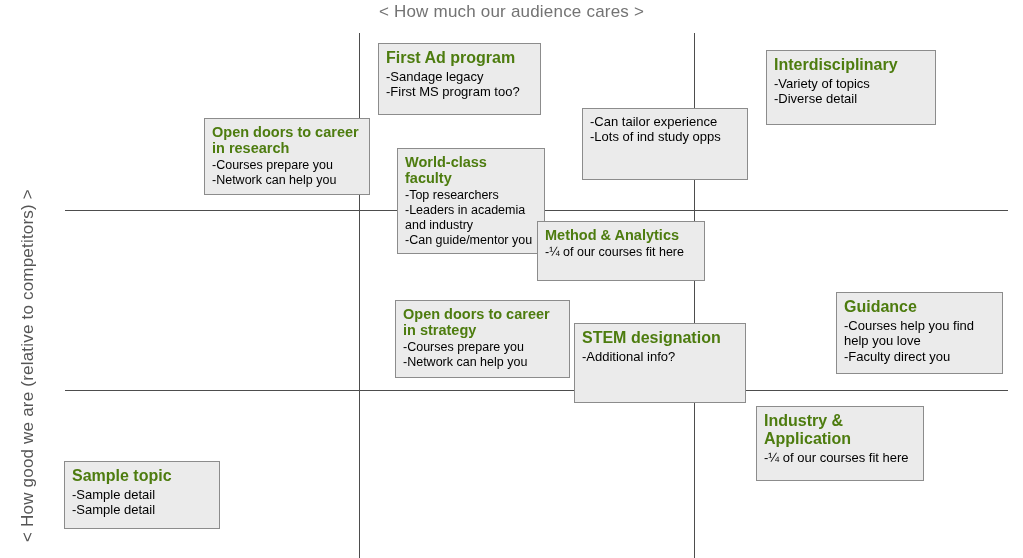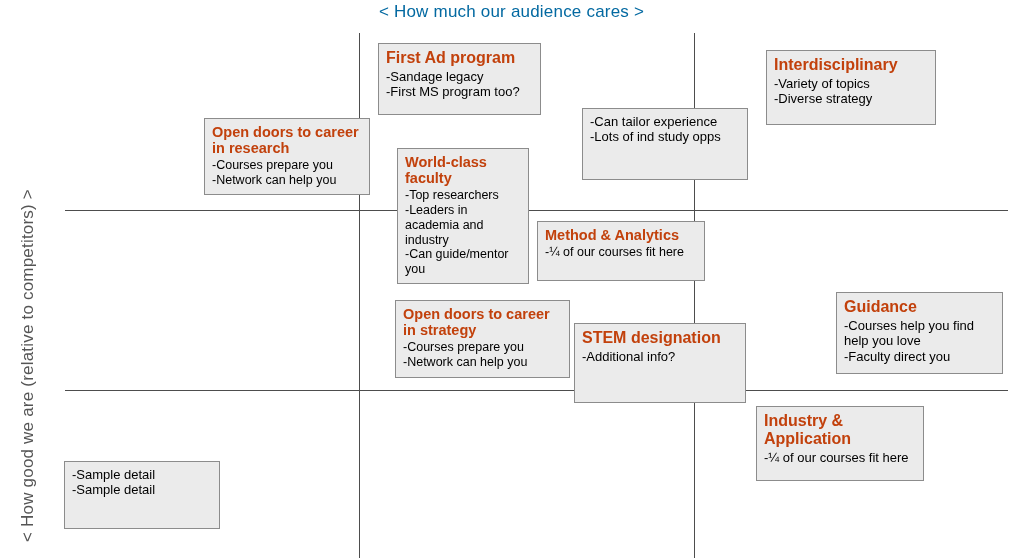--- a/index.html
+++ b/index.html
@@ -15,21 +15,21 @@
     font-family: "Liberation Sans", sans-serif;
     overflow: hidden;
   }
   .axis-top-label {
     position: absolute;
     top: 2px;
     left: 0;
     width: 1023px;
     text-align: center;
     font-size: 17px;
-    color: #0369a1;
+    color: #737373;
     letter-spacing: 0.2px;
   }
   .axis-left-label {
     position: absolute;
     font-size: 17px;
     color: #555555;
     white-space: nowrap;
     transform-origin: left top;
     transform: rotate(-90deg);
     left: 18px;
@@ -49,21 +49,21 @@
   .card {
     position: absolute;
     background: #ebebeb;
     border: 1px solid #8c8c8c;
     box-sizing: border-box;
     padding: 5px 7px 6px 7px;
   }
   .card .title {
     font-weight: bold;
     font-size: 14.5px;
-    color: #c2410c;
+    color: #4d7c0f;
     line-height: 1.12;
     margin-bottom: 2px;
   }
   .card .detail {
     font-size: 12.5px;
     color: #000000;
     line-height: 1.18;
   }
   .card.big .title {
     font-size: 16px;
@@ -90,32 +90,32 @@
 
   <div id="cards">
       <div class="card big" style="left: 378px; top: 43px; width: 163px; min-height: 72px;">
         <div class="title">First Ad program</div>
         <div class="detail">-Sandage legacy</div>
         <div class="detail">-First MS program too?</div>
       </div>
       <div class="card big" style="left: 766px; top: 50px; width: 170px; min-height: 75px;">
         <div class="title">Interdisciplinary</div>
         <div class="detail">-Variety of topics</div>
-        <div class="detail">-Diverse strategy</div>
+        <div class="detail">-Diverse detail</div>
       </div>
       <div class="card" style="left: 204px; top: 118px; width: 166px; min-height: 74px;">
         <div class="title">Open doors to career in research</div>
         <div class="detail">-Courses prepare you</div>
         <div class="detail">-Network can help you</div>
       </div>
       <div class="card big" style="left: 582px; top: 108px; width: 166px; min-height: 72px;">
         <div class="detail">-Can tailor experience</div>
         <div class="detail">-Lots of ind study opps</div>
       </div>
-      <div class="card" style="left: 397px; top: 148px; width: 132px; min-height: 76px;">
+      <div class="card" style="left: 397px; top: 148px; width: 148px; min-height: 76px;">
         <div class="title">World-class faculty</div>
         <div class="detail">-Top researchers</div>
         <div class="detail">-Leaders in academia and industry</div>
         <div class="detail">-Can guide/mentor you</div>
       </div>
       <div class="card" style="left: 525px; top: 221px; width: 168px; min-height: 60px; margin-left: 12px;">
         <div class="title">Method &amp; Analytics</div>
         <div class="detail">-¼ of our courses fit here</div>
       </div>
       <div class="card" style="left: 395px; top: 300px; width: 175px; min-height: 78px;">
@@ -130,18 +130,19 @@
       </div>
       <div class="card big" style="left: 574px; top: 323px; width: 172px; min-height: 80px;">
         <div class="title">STEM designation</div>
         <div class="detail">-Additional info?</div>
       </div>
       <div class="card big" style="left: 756px; top: 378px; width: 168px; min-height: 75px; margin-top: 28px;">
         <div class="title">Industry &amp; Application</div>
         <div class="detail">-¼ of our courses fit here</div>
       </div>
       <div class="card big" style="left: 64px; top: 461px; width: 156px; min-height: 68px;">
+        <div class="title">Sample topic</div>
         <div class="detail">-Sample detail</div>
         <div class="detail">-Sample detail</div>
       </div>
     </div>
 
 </div>
 
 </body></html>

